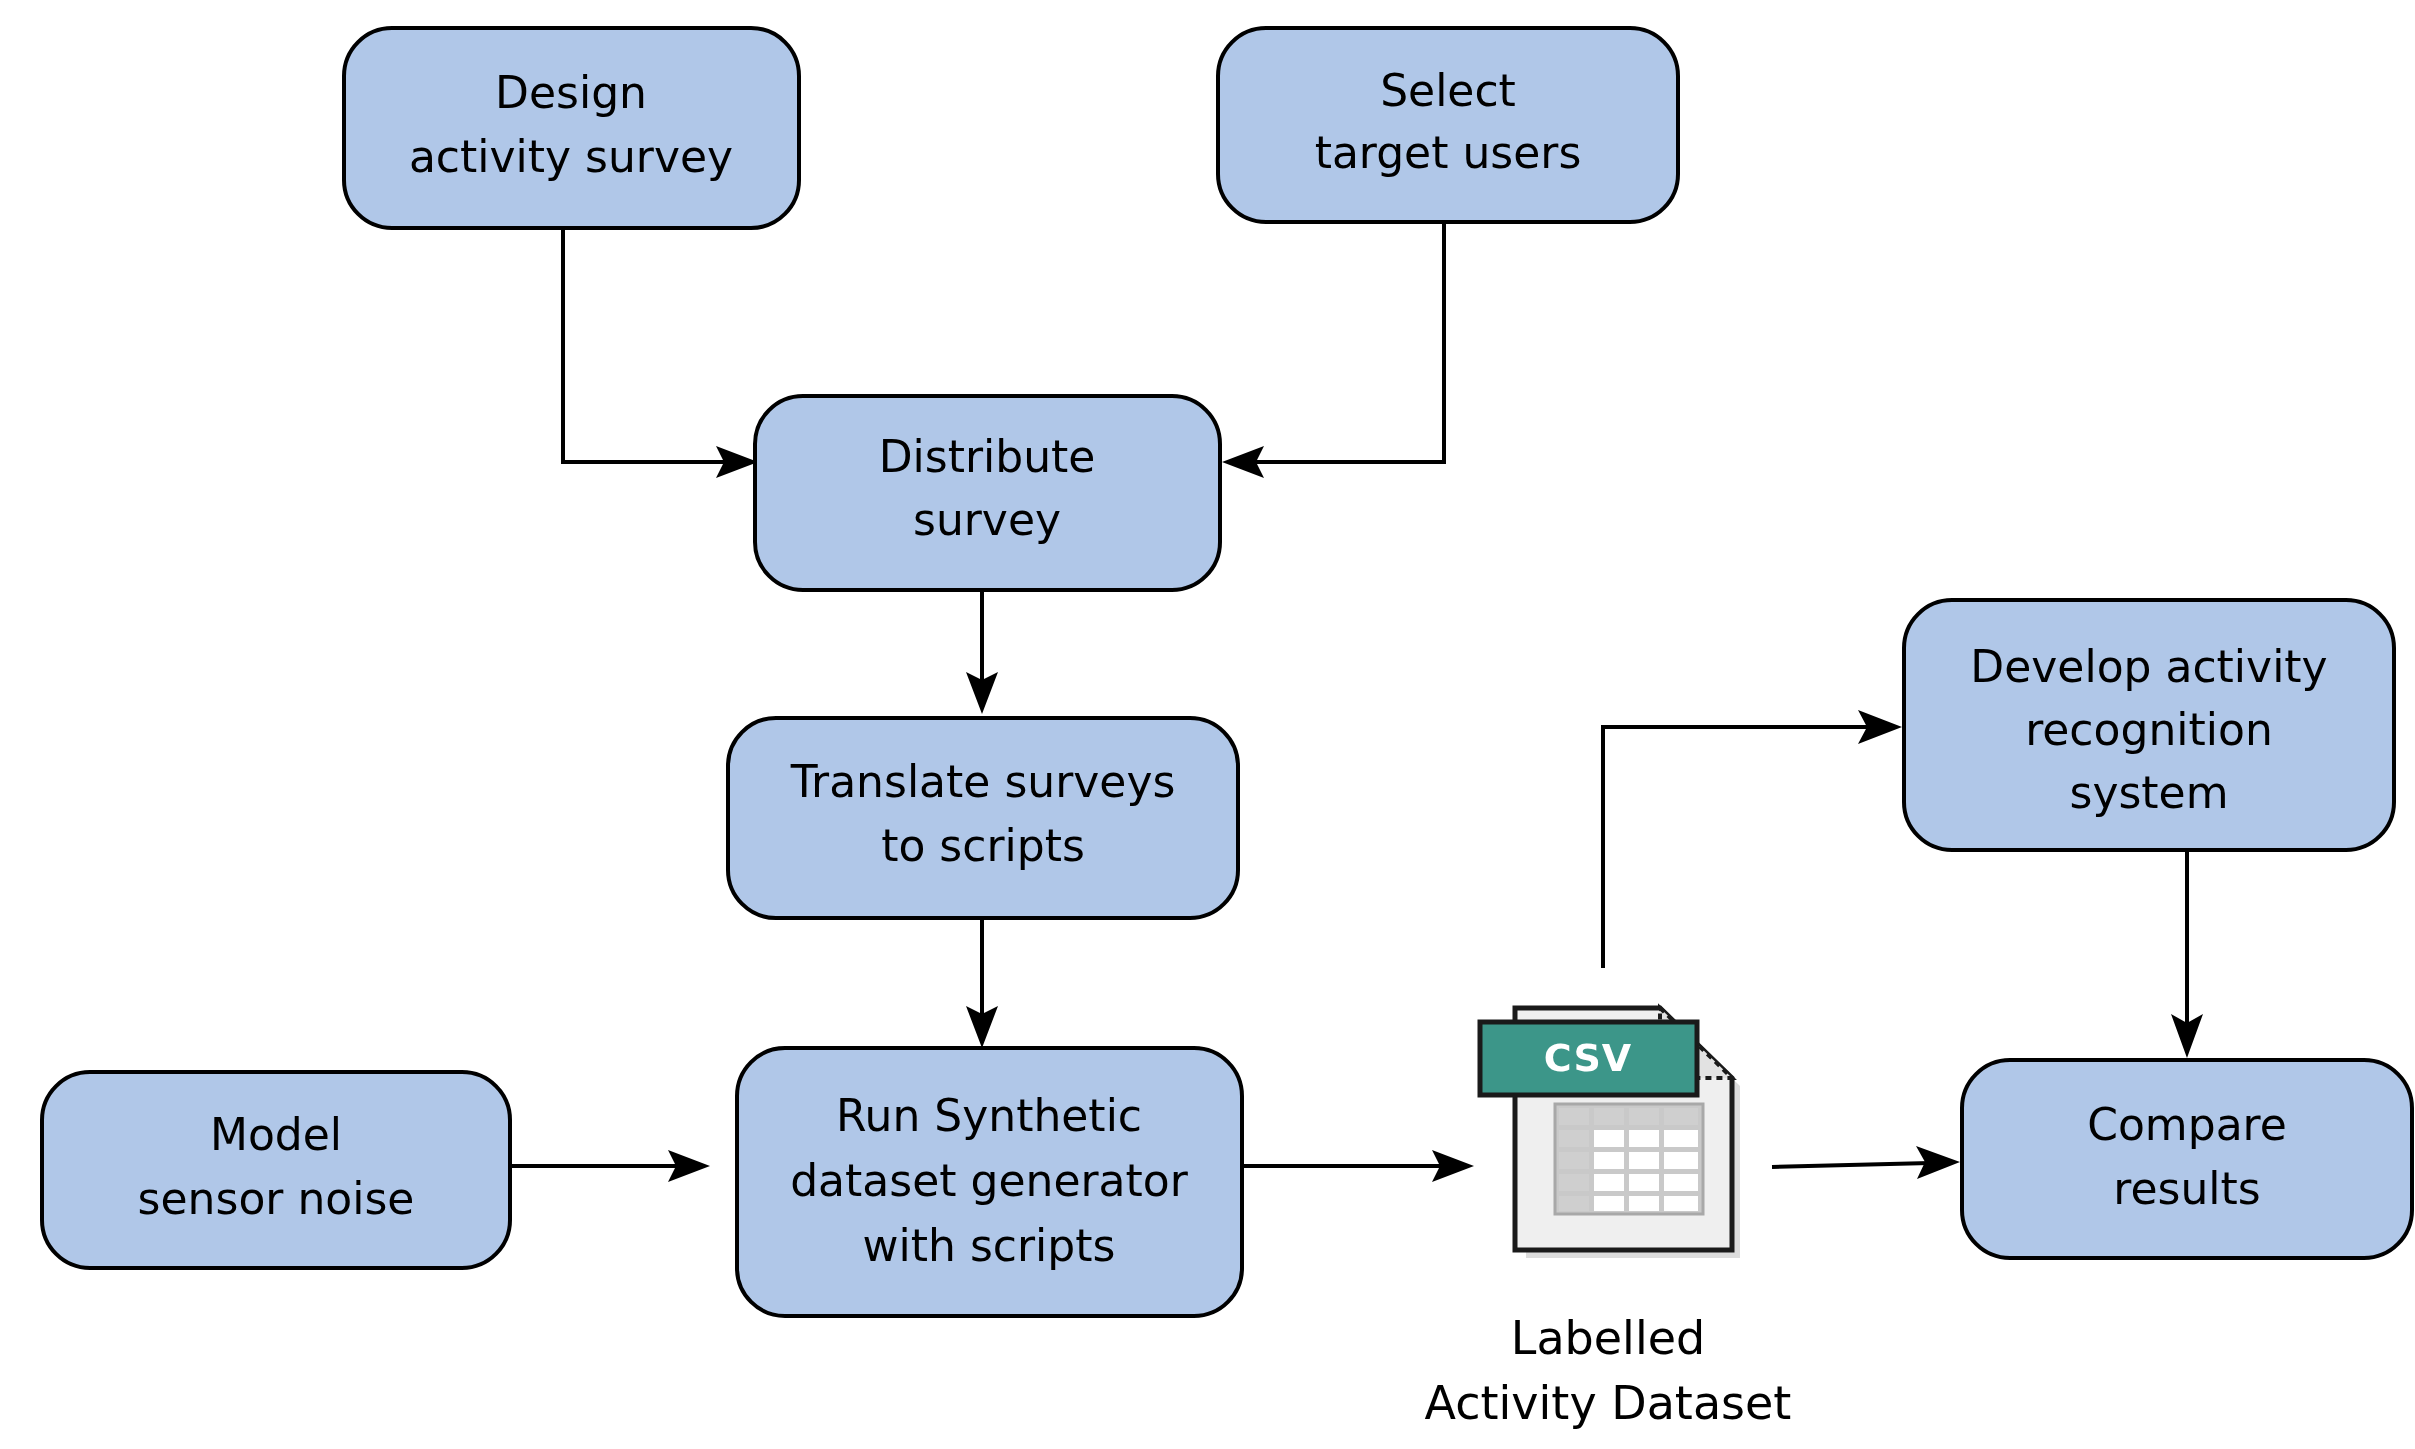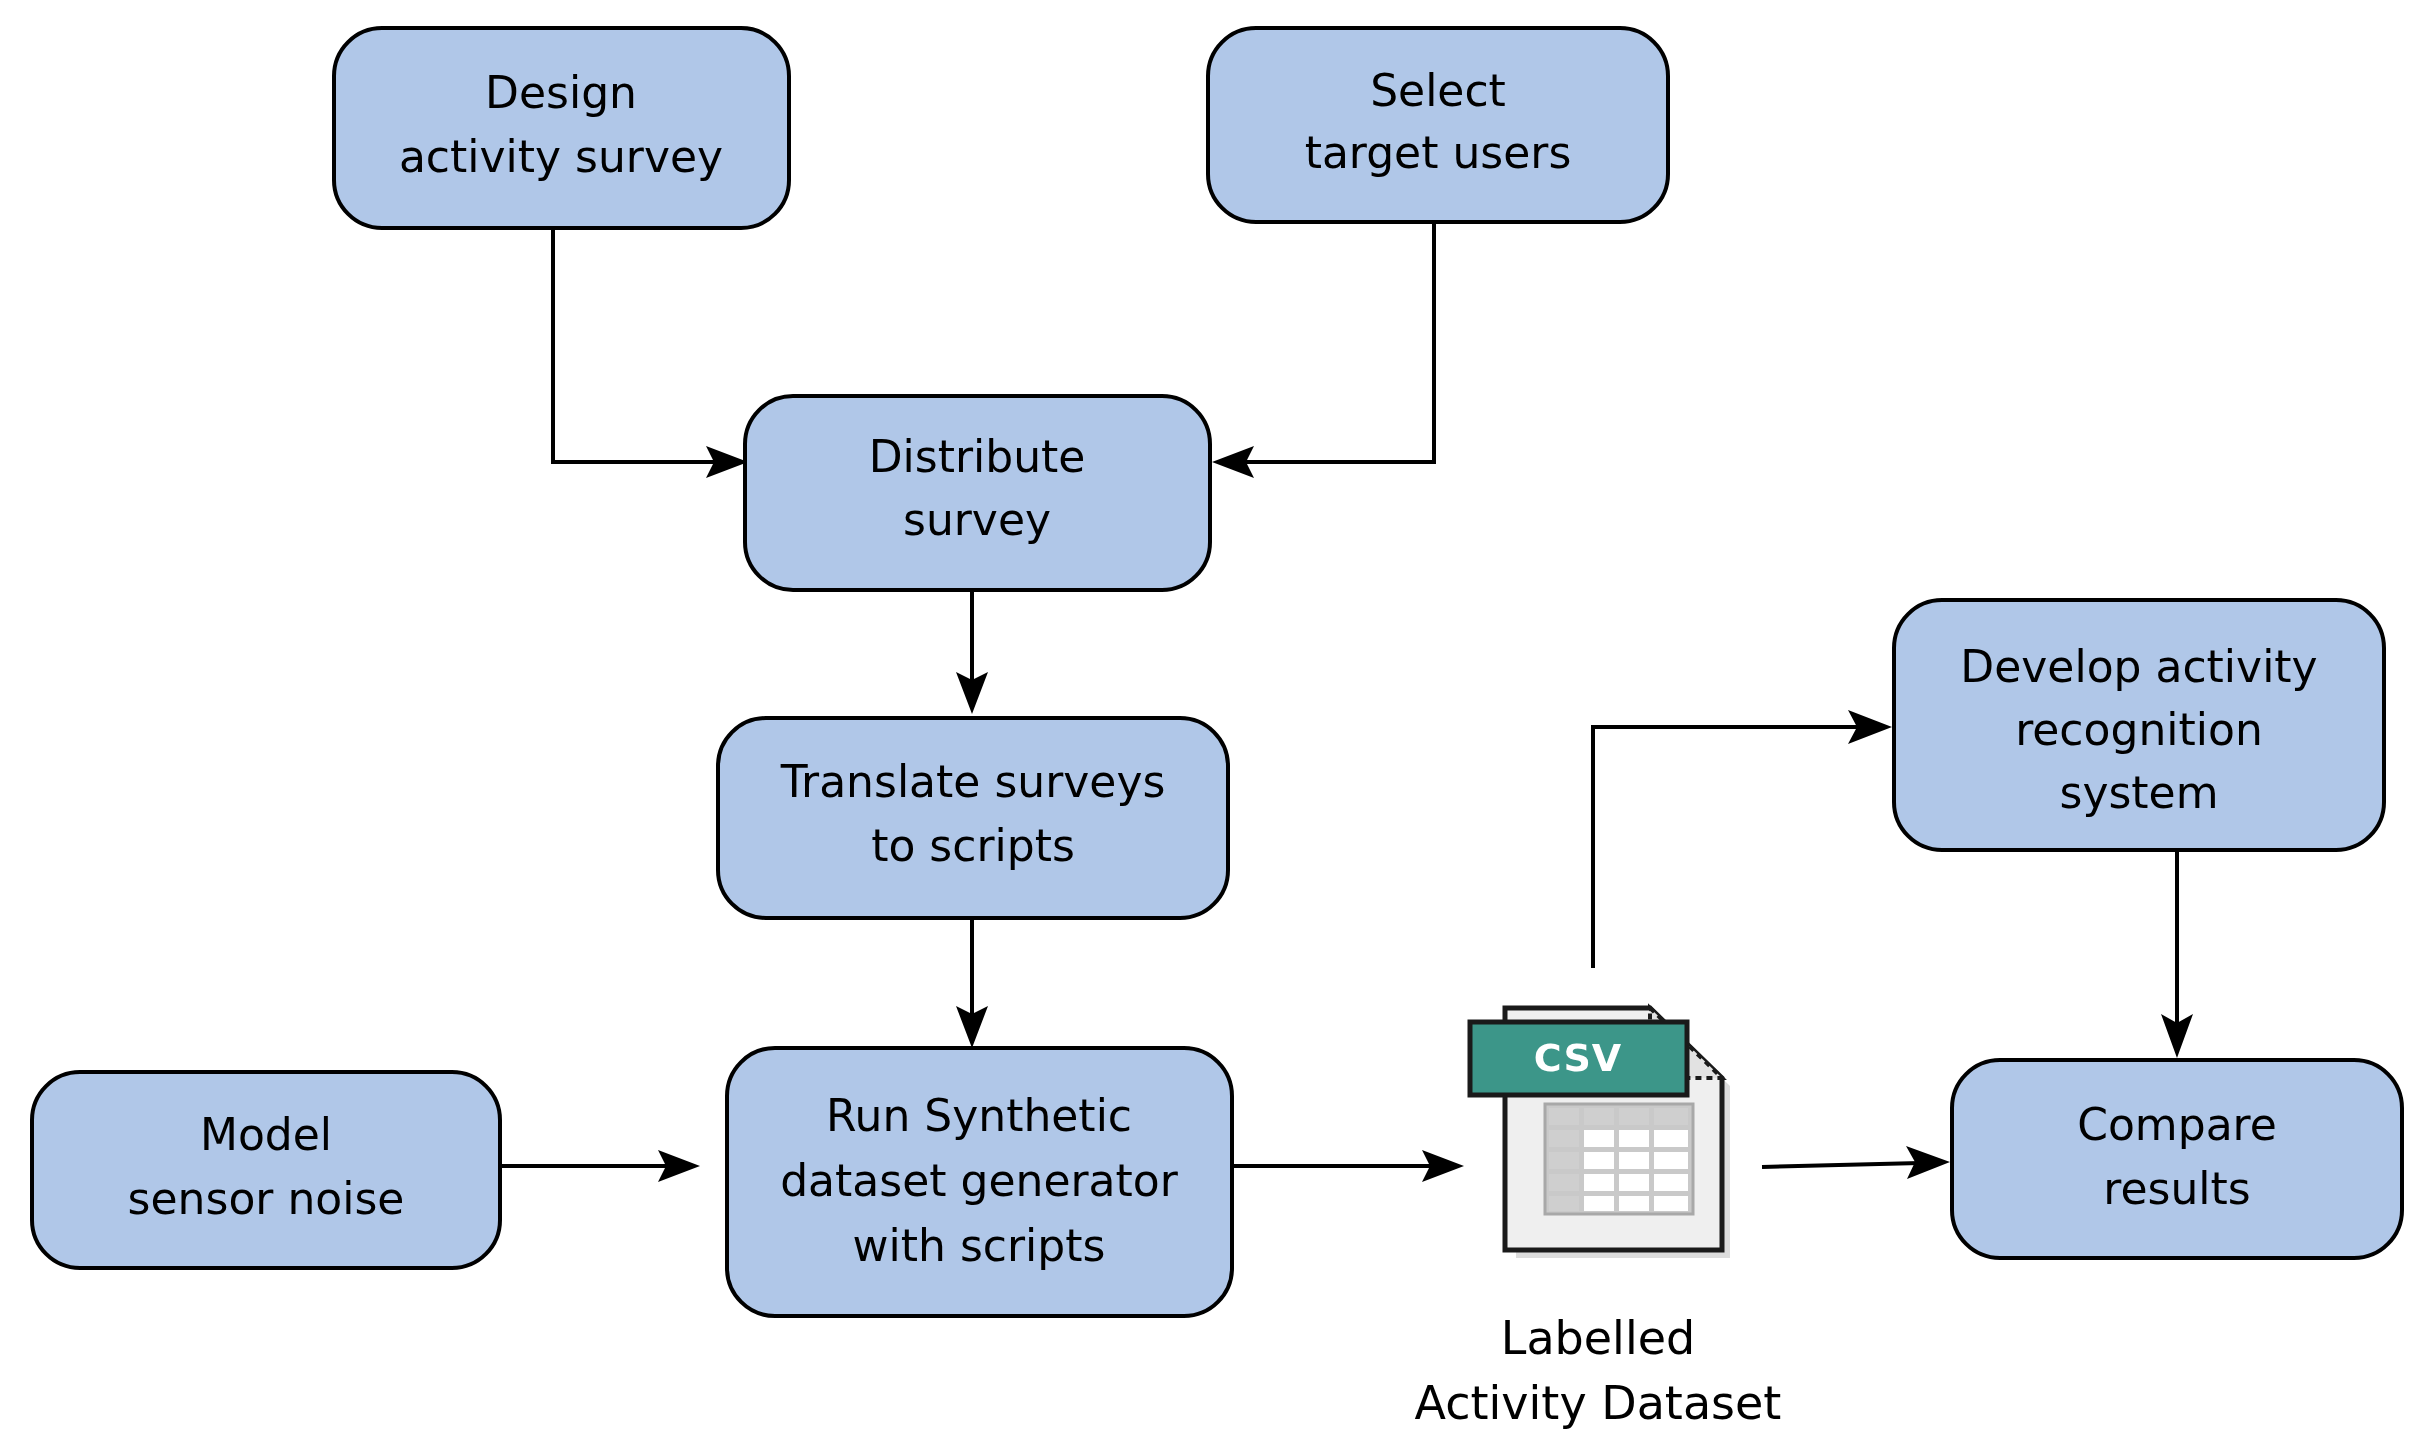--- a/index.html
+++ b/index.html
@@ -11,20 +11,21 @@
     width: 2415px;
     height: 1449px;
     font-family: "DejaVu Sans", sans-serif;
     overflow: hidden;
   }
   #diagram-root {
     position: relative;
     width: 2353px;
     height: 1449px;
     background: #ffffff;
+    margin-left: 10px;
   }
   svg#flow {
     position: absolute;
     left: 0;
     top: 0;
     width: 2415px;
     height: 1449px;
   }
   .node-rect {
     fill: #b0c7e8;

